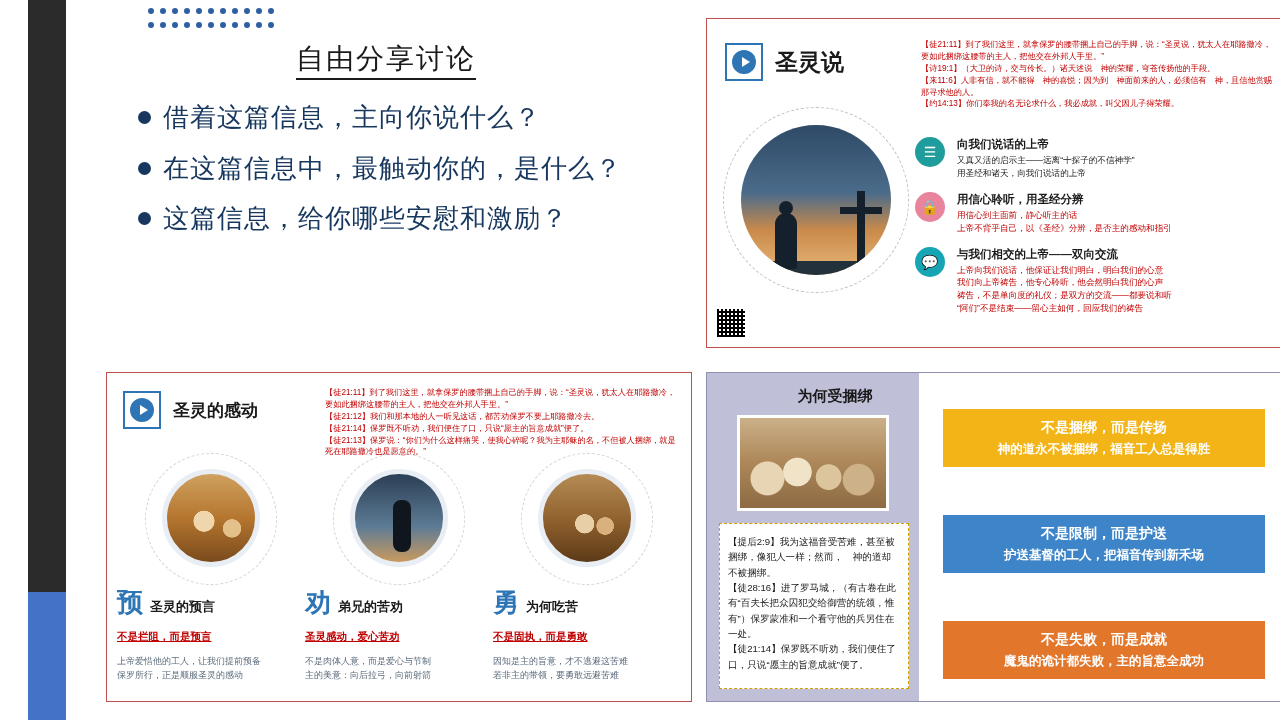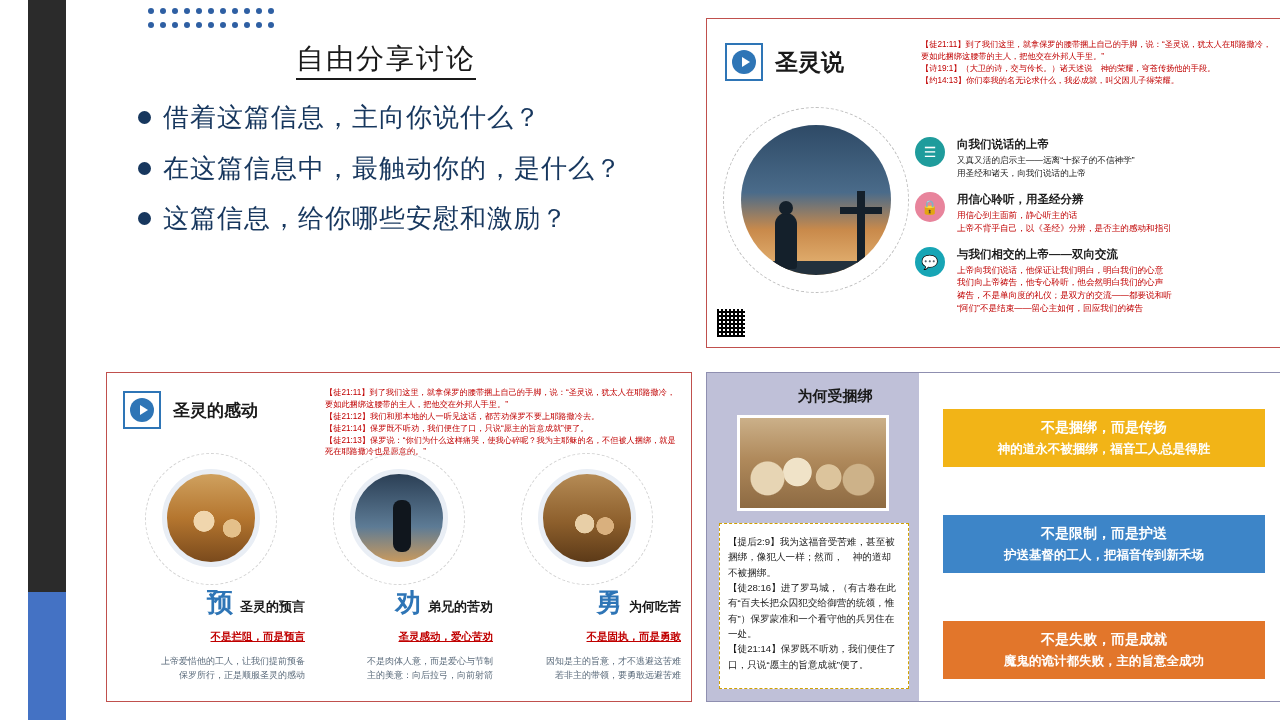--- a/index.html
+++ b/index.html
@@ -133,21 +133,21 @@
   
   .slide-gd { left: 78px; top: 372px; width: 586px; height: 330px; }
   .gd-head { position: absolute; left: 16px; top: 18px; display: flex; align-items: center; }
   .gd-title { font-size: 17px; font-weight: bold; color: #1a1a1a; margin-left: 12px; }
   .gd-verses {
     position: absolute; left: 218px; top: 14px; width: 352px;
     font-size: 8.2px; line-height: 1.45; color: #c00000;
   }
 
   .gd-cols { position: absolute; left: 10px; top: 96px; width: 566px; display: flex; }
-  .gd-col { width: 188px; text-align: right; position: relative; }
+  .gd-col { width: 188px; text-align: left; position: relative; }
   .gd-circle {
     width: 98px; height: 98px; border-radius: 50%; margin: 0 auto;
     border: 5px solid #e9eef5; overflow: hidden; position: relative;
   }
   .gd-ring {
     position: absolute; left: 50%; top: 0; transform: translateX(-50%);
     width: 132px; height: 132px; border: 1px dashed #d4d4d4; border-radius: 50%;
     margin-top: -16px;
   }
   .img-a { background: linear-gradient(#cfa15f 0%, #b5762f 50%, #7a4a1c 100%); }
@@ -281,20 +281,21 @@
         <div class="play-circle">
             <div class="play-tri"></div>
           </div>
       </div>
       <div class="hs-title">圣灵说</div>
     </div>
 
     <div class="hs-verses">
       <div>【徒21:11】到了我们这里，就拿保罗的腰带捆上自己的手脚，说：“圣灵说，犹太人在耶路撒冷，要如此捆绑这腰带的主人，把他交在外邦人手里。”</div>
       <div>【诗19:1】（大卫的诗，交与伶长。）诸天述说　神的荣耀，穹苍传扬他的手段。</div>
+      <div>【来11:6】人非有信，就不能得　神的喜悦；因为到　神面前来的人，必须信有　神，且信他赏赐那寻求他的人。</div>
       <div>【约14:13】你们奉我的名无论求什么，我必成就，叫父因儿子得荣耀。</div>
     </div>
 
     <div class="hs-photo-wrap">
       <div class="hs-ring"></div>
       <div class="hs-photo">
         <div class="ground"></div>
         <div class="cross"></div>
         <div class="figure"></div>
       </div>

